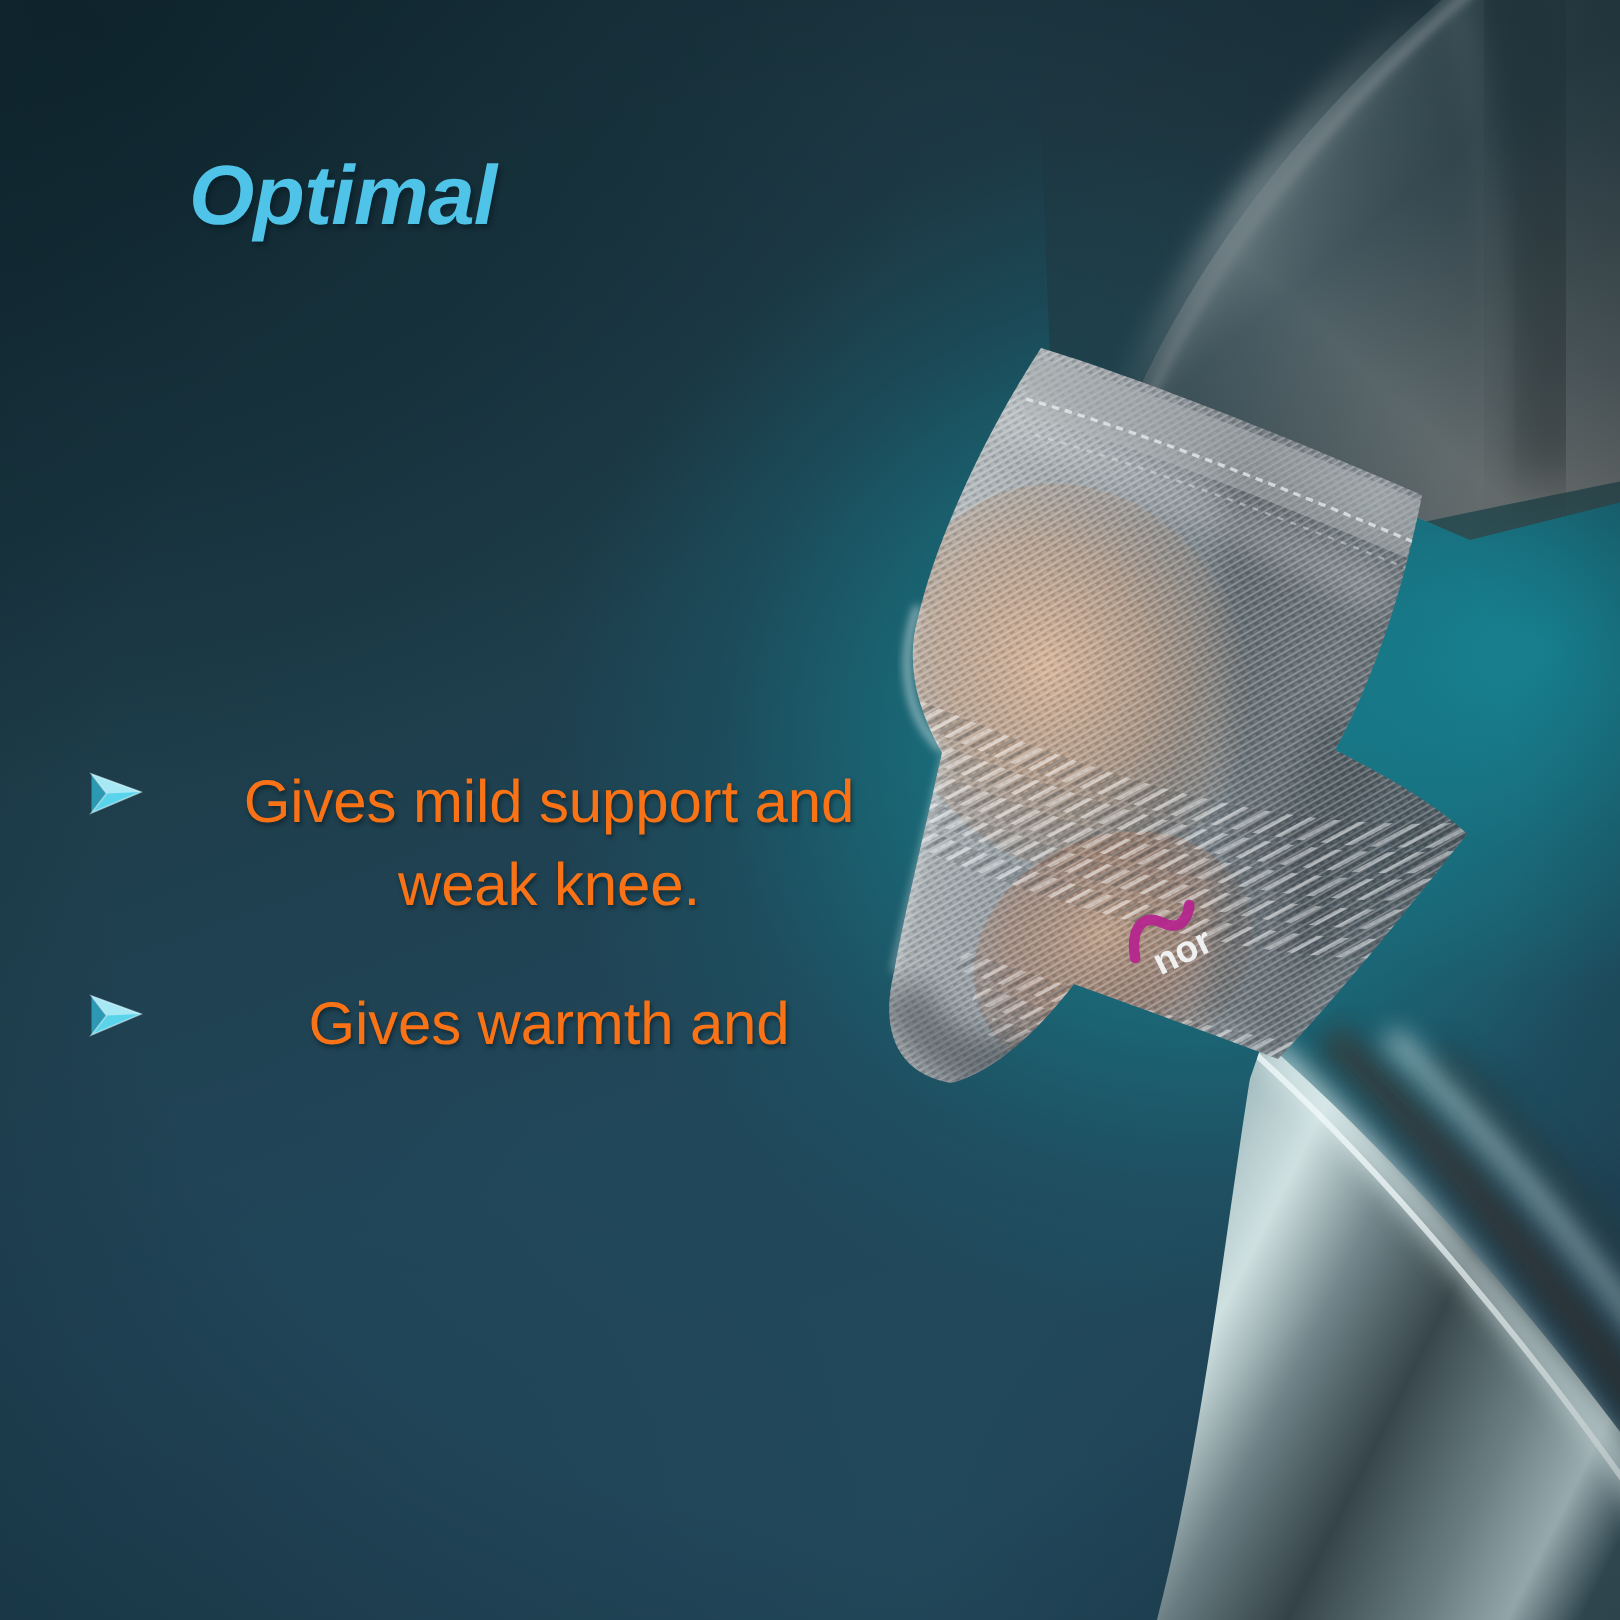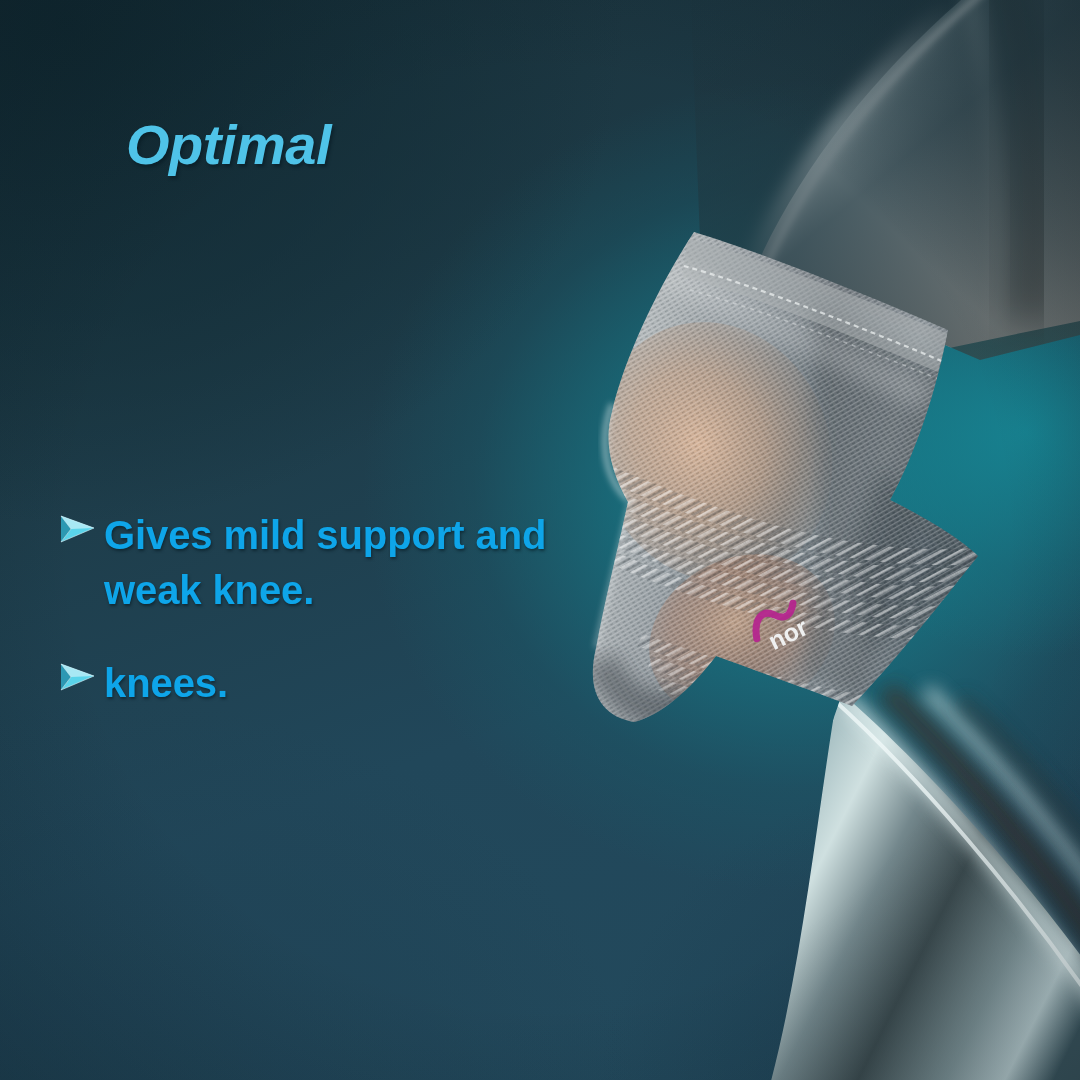--- a/index.html
+++ b/index.html
@@ -64,21 +64,20 @@
     position:absolute;
     left:126px; top:92px;
     width:470px;
     font-size:56px;
     line-height:75px;
     font-weight:bold;
     font-style:italic;
     letter-spacing:-0.5px;
     color:#4fc3e8;
     text-shadow:2px 3px 3px rgba(8,26,34,.55);
-    margin-top:15px;
   }
   .headline span{ display:block; }
 
   .bullets{
     position:absolute;
     left:58px; top:508px;
     width:570px;
   }
   .bullet{
     position:relative;
@@ -90,24 +89,25 @@
     flex:0 0 auto;
     width:46px;
     padding-top:4px;
     line-height:1;
   }
   .bullet-marker svg{ display:block; width:40px; height:34px; }
   .bullet-text{
     flex:1 1 auto;
     font-size:40px;
     line-height:55px;
-    color:#0ea5e9;
-    font-weight:bold;
+    color:#f97316;
+    font-weight:normal;
     letter-spacing:-0.1px;
     text-shadow:1px 2px 3px rgba(6,22,30,.55);
+    text-align:center;
   }
   .bullet-text span{ display:block; }
 </style>
 </head>
 <body>
 
 <div class="poster">
 
   <div class="bg-base"></div>
   <div class="bg-glow-teal"></div>
@@ -331,19 +331,19 @@
       <div class="bullet">
         <span class="bullet-marker">
           <svg viewBox="0 0 40 34">
             <path d="M3 4 L36 16 L3 30 L13 17 Z" fill="#5ad4ea"></path>
             <path d="M3 4 L36 16 L13 17 Z" fill="#a8e8f4"></path>
             <path d="M3 4 L13 17 L3 30 Z" fill="#2fa8c4" opacity=".85"></path>
             <path d="M3 4 L36 16 L3 30 L13 17 Z" fill="none" stroke="#d9f4fa" stroke-width="1" opacity=".6"></path>
           </svg>
         </span>
         <span class="bullet-text">
-          <span>knees.</span>
+          <span>Gives warmth and</span>
         </span>
       </div>
 
     </div>
   </div>
 </div>
 
 </body></html>

